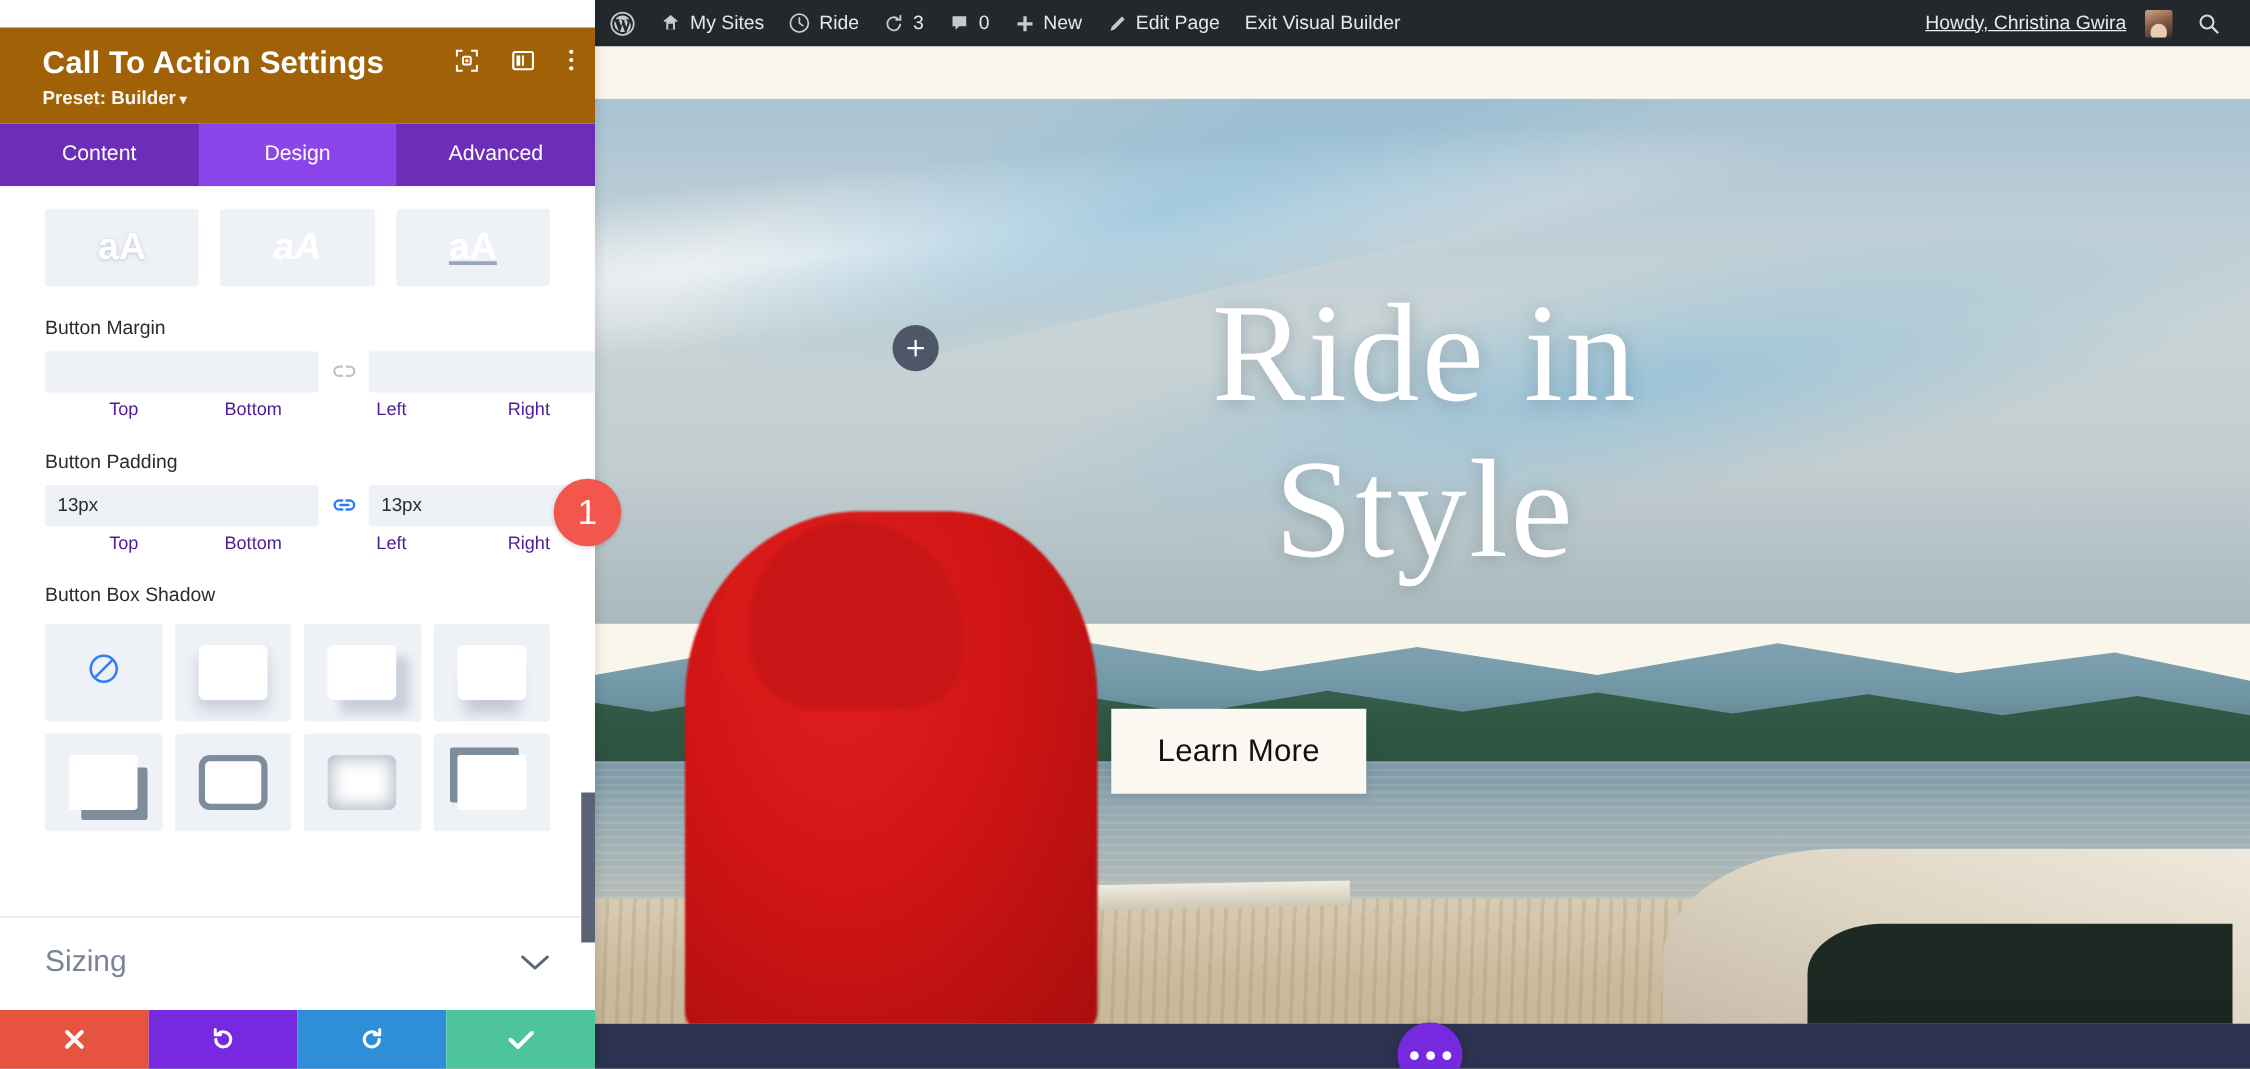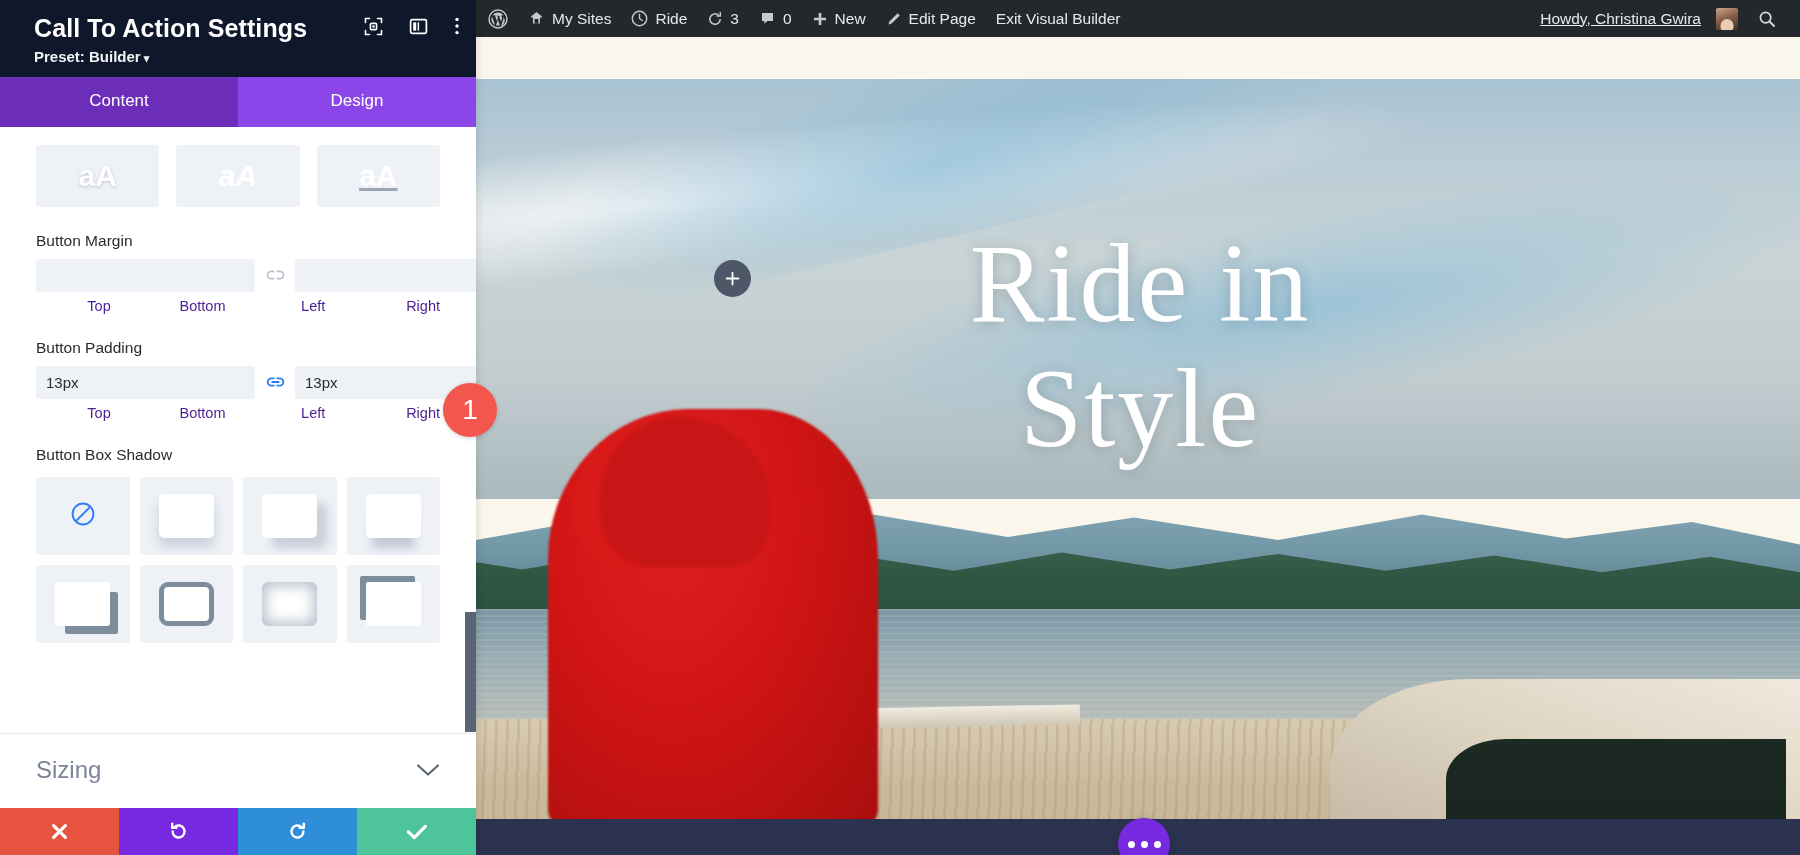--- a/index.html
+++ b/index.html
@@ -192,23 +192,24 @@
   
   #panel {
     position:absolute; top:0; left:0;
     width:476px; height:855px;
     background:#fff;
     z-index:50;
     display:flex; flex-direction:column;
     box-shadow: 2px 0 8px rgba(0,0,0,.10);
   }
   .panel-head {
-    background:#0f172a; color:#fff;
+    background:#a16207; color:#fff;
     padding:14px 24px 12px 34px;
     position:relative;
+    margin-top:22px;
   }
   .panel-title {
     font-size:25px; font-weight:700; letter-spacing:.1px;
     line-height:1.15;
   }
   .panel-preset { font-size:15px; font-weight:700; margin-top:5px; opacity:.95; }
   .panel-preset .caret { font-size:11px; margin-left:3px; }
   .head-icons {
     position:absolute; right:16px; top:16px;
     display:flex; align-items:center; gap:26px;
@@ -347,20 +348,21 @@
       </svg>
     </div>
 
     <div class="hero-copy">
       <div class="hero-title">
         <span class="ln lrg">Ride in</span>
         <span class="ln lrg">Style</span>
       </div>
     </div>
 
+    <div class="learn-more">Learn More</div>
   </div>
 
   <div class="site-footer"></div>
   <div class="fab">
     <i></i>
     <i></i>
     <i></i>
   </div>
 </div>
 
@@ -482,20 +484,21 @@
           <circle cx="3" cy="10" r="1.7" fill="#fff"></circle>
           <circle cx="3" cy="16.6" r="1.7" fill="#fff"></circle>
         </svg>
       </span>
     </div>
   </div>
 
   <div class="tabs">
     <div class="tab">Content</div>
     <div class="tab active">Design</div>
+    <div class="tab">Advanced</div>
   </div>
 
   <div class="panel-body">
 
     <div class="font-style-row">
       <div class="fs-box b1">
         <span>aA</span>
       </div>
       <div class="fs-box b2">
         <span class="fs-italic">aA</span>

